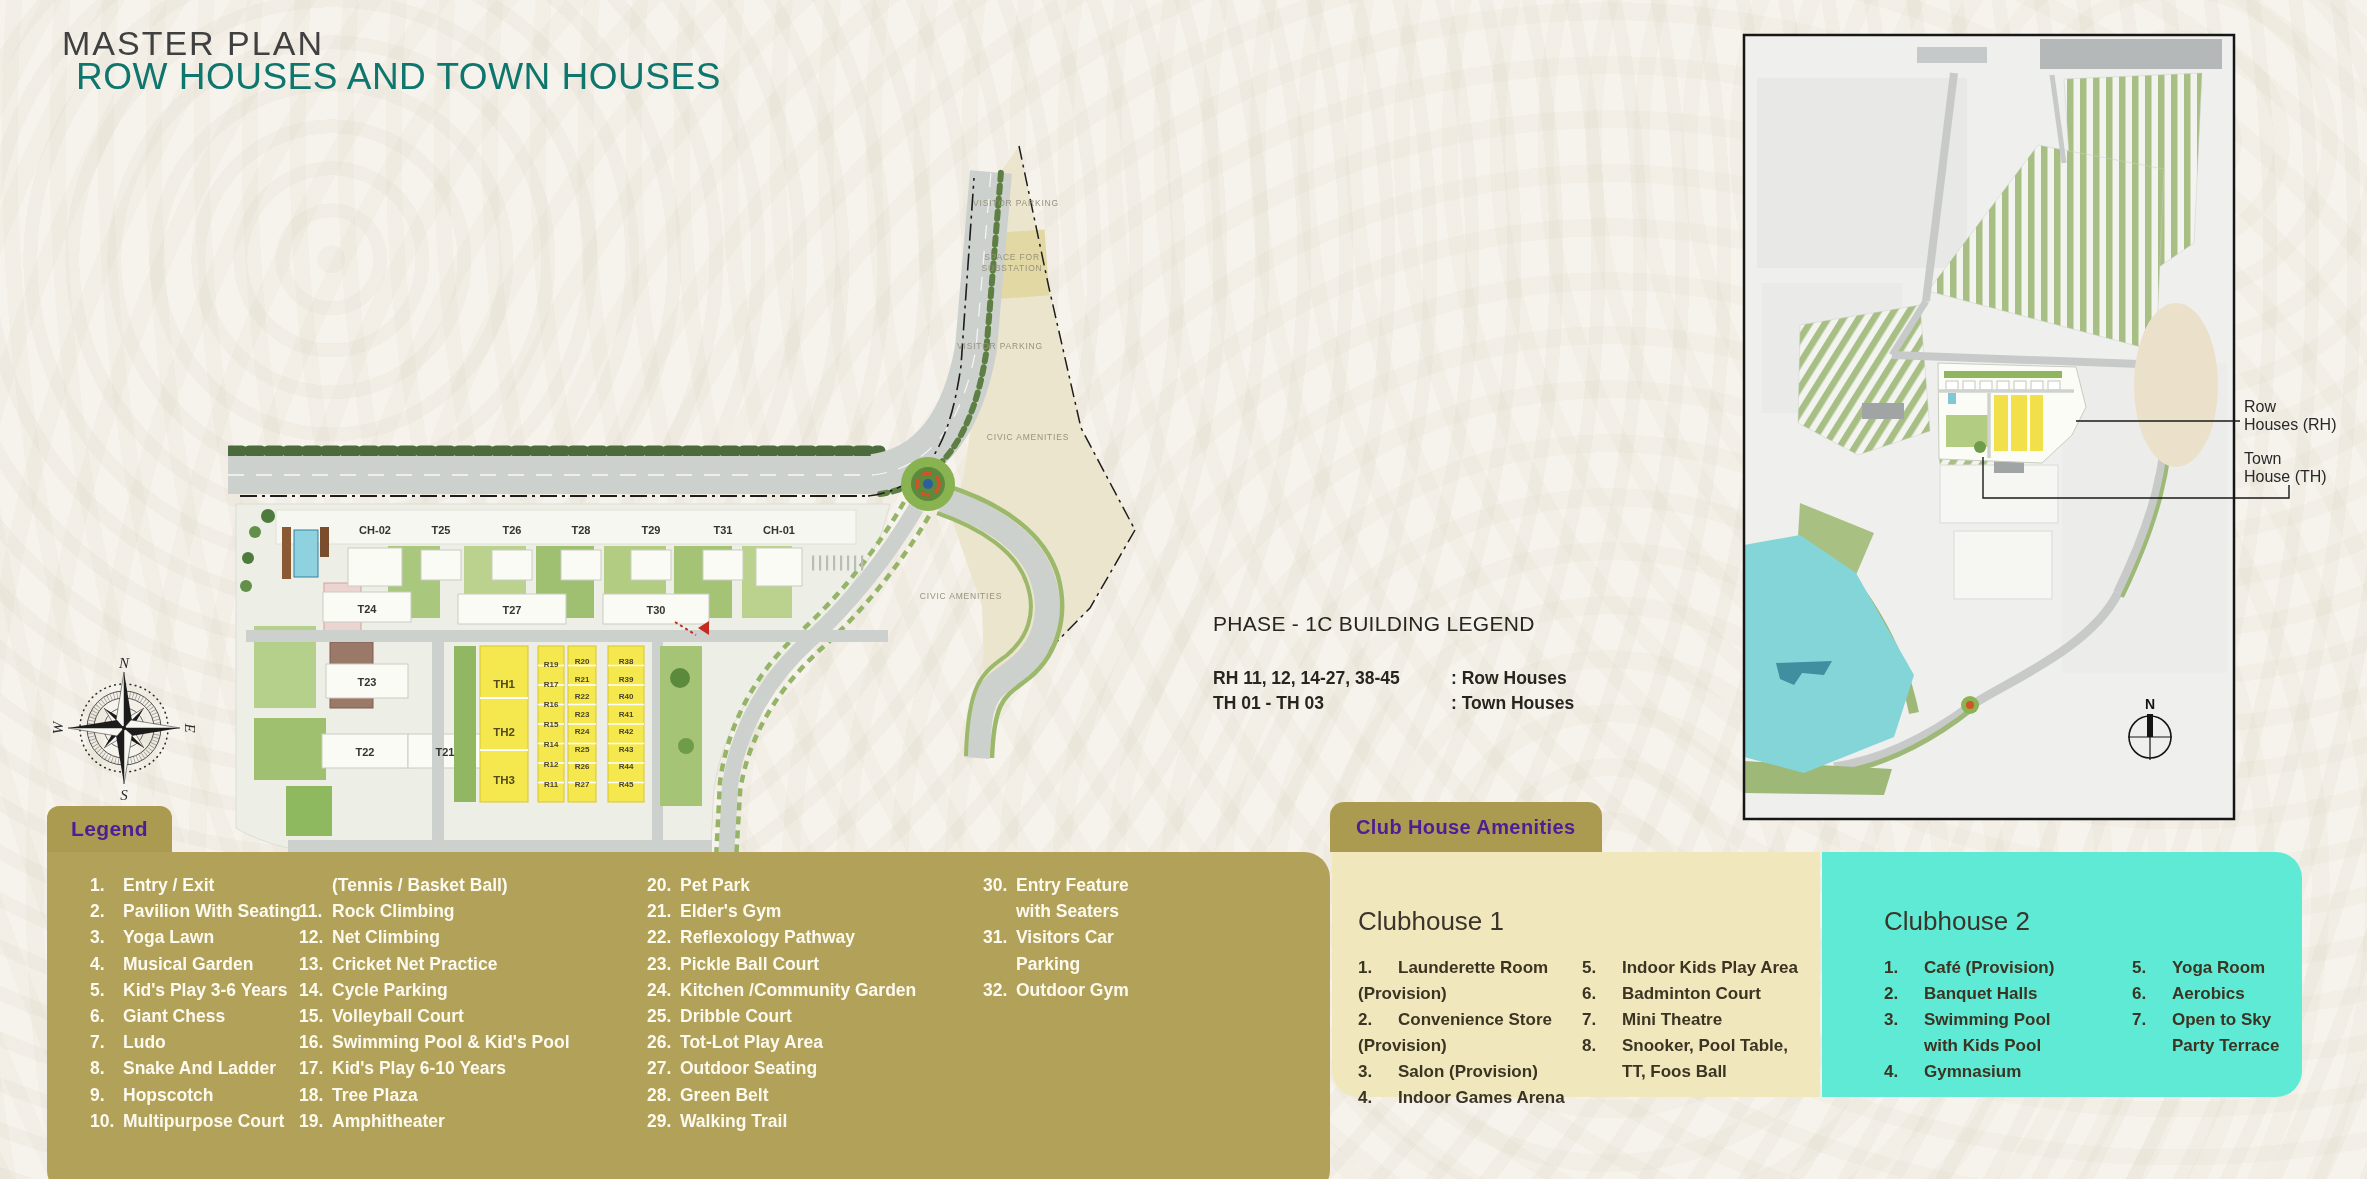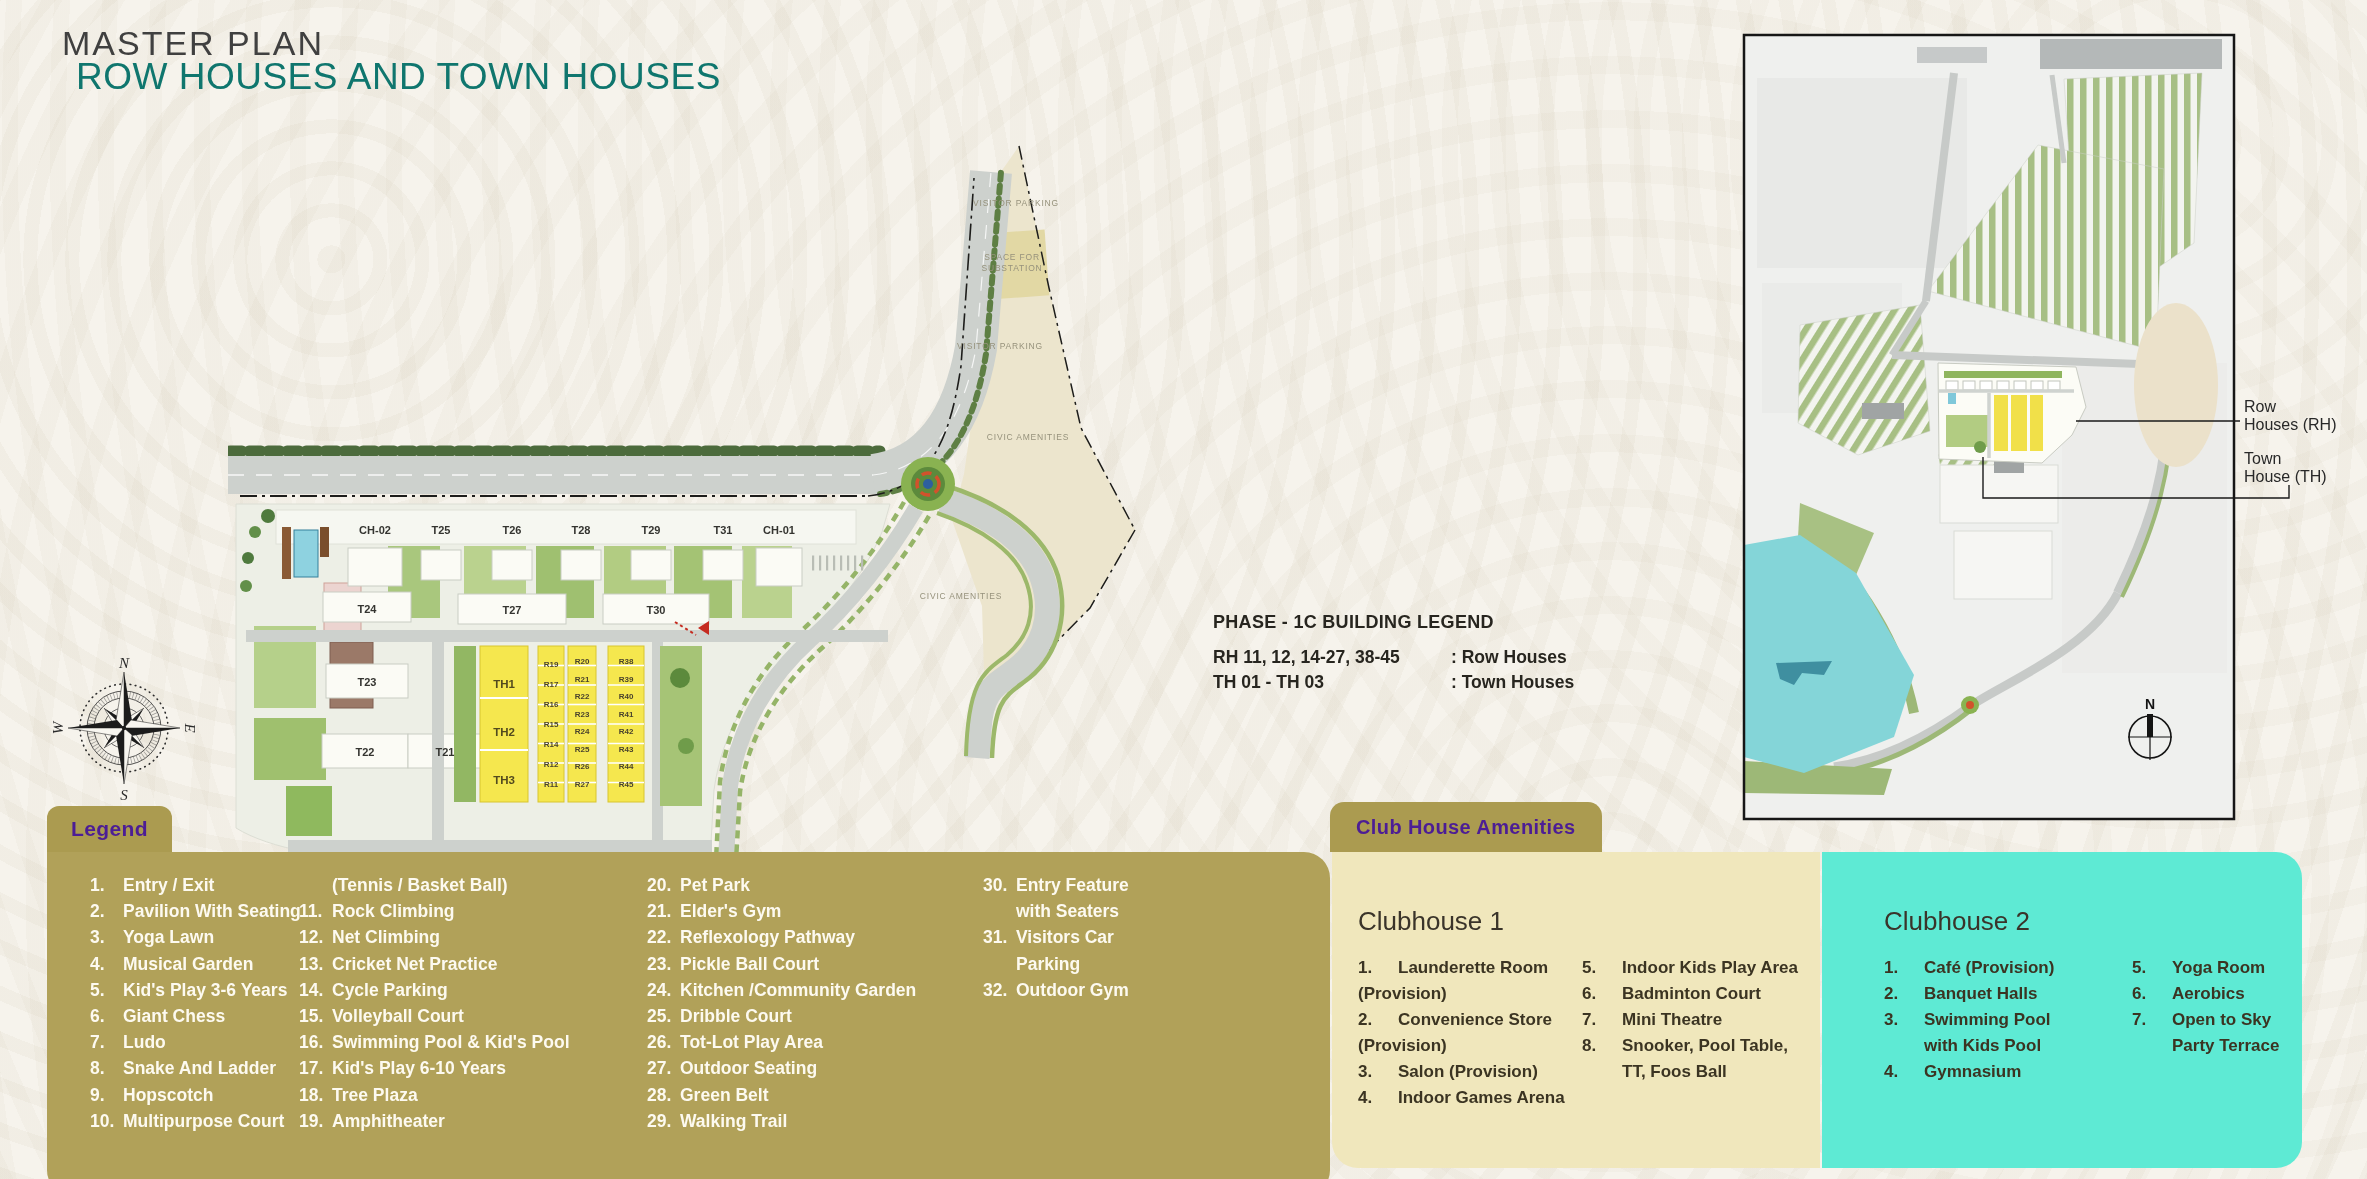--- a/index.html
+++ b/index.html
@@ -11,39 +11,39 @@
       repeating-radial-gradient(circle at 14% 22%, rgba(198,188,162,.10) 0 14px, transparent 14px 42px),
       repeating-radial-gradient(circle at 68% 75%, rgba(198,188,162,.08) 0 18px, transparent 18px 54px),
       repeating-radial-gradient(circle at 92% 12%, rgba(198,188,162,.08) 0 16px, transparent 16px 48px);
   }
   .abs{position:absolute}
   .hdr-title{left:62px;top:24px;font-size:34px;letter-spacing:2px;color:#404040}
   .hdr-sub{left:76px;top:56px;font-size:37px;letter-spacing:.5px;color:#0f766e}
 
   
   .phase{left:1213px;top:612px;color:#27251f}
-  .phase-title{font-size:18px;font-weight:700;letter-spacing:.3px;margin-bottom:12px}
+  .phase-title{font-size:21px;font-weight:400;letter-spacing:.3px;margin-bottom:30px}
   .phase-row{font-size:17.5px;font-weight:700;line-height:25px;white-space:nowrap}
   .phase-code{display:inline-block;width:238px}
 
   
   .tab{position:absolute;background:#ab9b50;color:#4c1d95;font-weight:700;letter-spacing:.4px;box-sizing:border-box}
   .legend-tab{left:47px;top:806px;height:46px;line-height:46px;padding:0 24px;font-size:21px;border-radius:12px 12px 0 0}
   .ch-tab{left:1330px;top:802px;height:50px;line-height:50px;padding:0 26px;font-size:20px;border-radius:14px 14px 0 0}
 
   
   .legend-panel{left:47px;top:852px;width:1283px;height:344px;background:#b1a159;border-radius:0 26px 26px 26px;
     display:flex;padding:20px 0 0 43px;box-sizing:border-box;color:#fdfaf0}
   .lcol1{width:209px}.lcol2{width:348px}.lcol3{width:336px}.lcol4{width:240px}
   .line{line-height:26.2px;font-size:17.5px;font-weight:700;white-space:nowrap}
   .num{display:inline-block;width:33px}
   .indent{padding-left:33px}
 
   
-  .ch-panel{position:absolute;top:852px;height:316px;box-sizing:border-box;color:#39331f}
+  .ch-panel{position:absolute;top:852px;height:245px;box-sizing:border-box;color:#39331f}
   .p1{left:1332px;width:488px;background:#f0e7bc;border-radius:0 0 0 26px;padding:54px 0 0 26px}
   .p2{left:1822px;width:480px;background:#5eead4;border-radius:0 26px 26px 0;padding:54px 0 0 62px}
   .ch-h{font-size:26px;font-weight:400;color:#3a342a;margin:0 0 18px}
   .ch-cols{display:flex}
   .p1 .ch-colA{width:224px}
   .p2 .ch-colA{width:248px}
   .ch-cols .line{font-size:17px;line-height:26px;font-weight:700;color:#3b3422}
   .ch-cols .num{width:40px}
   .ch-cols .indent{padding-left:40px}
 

